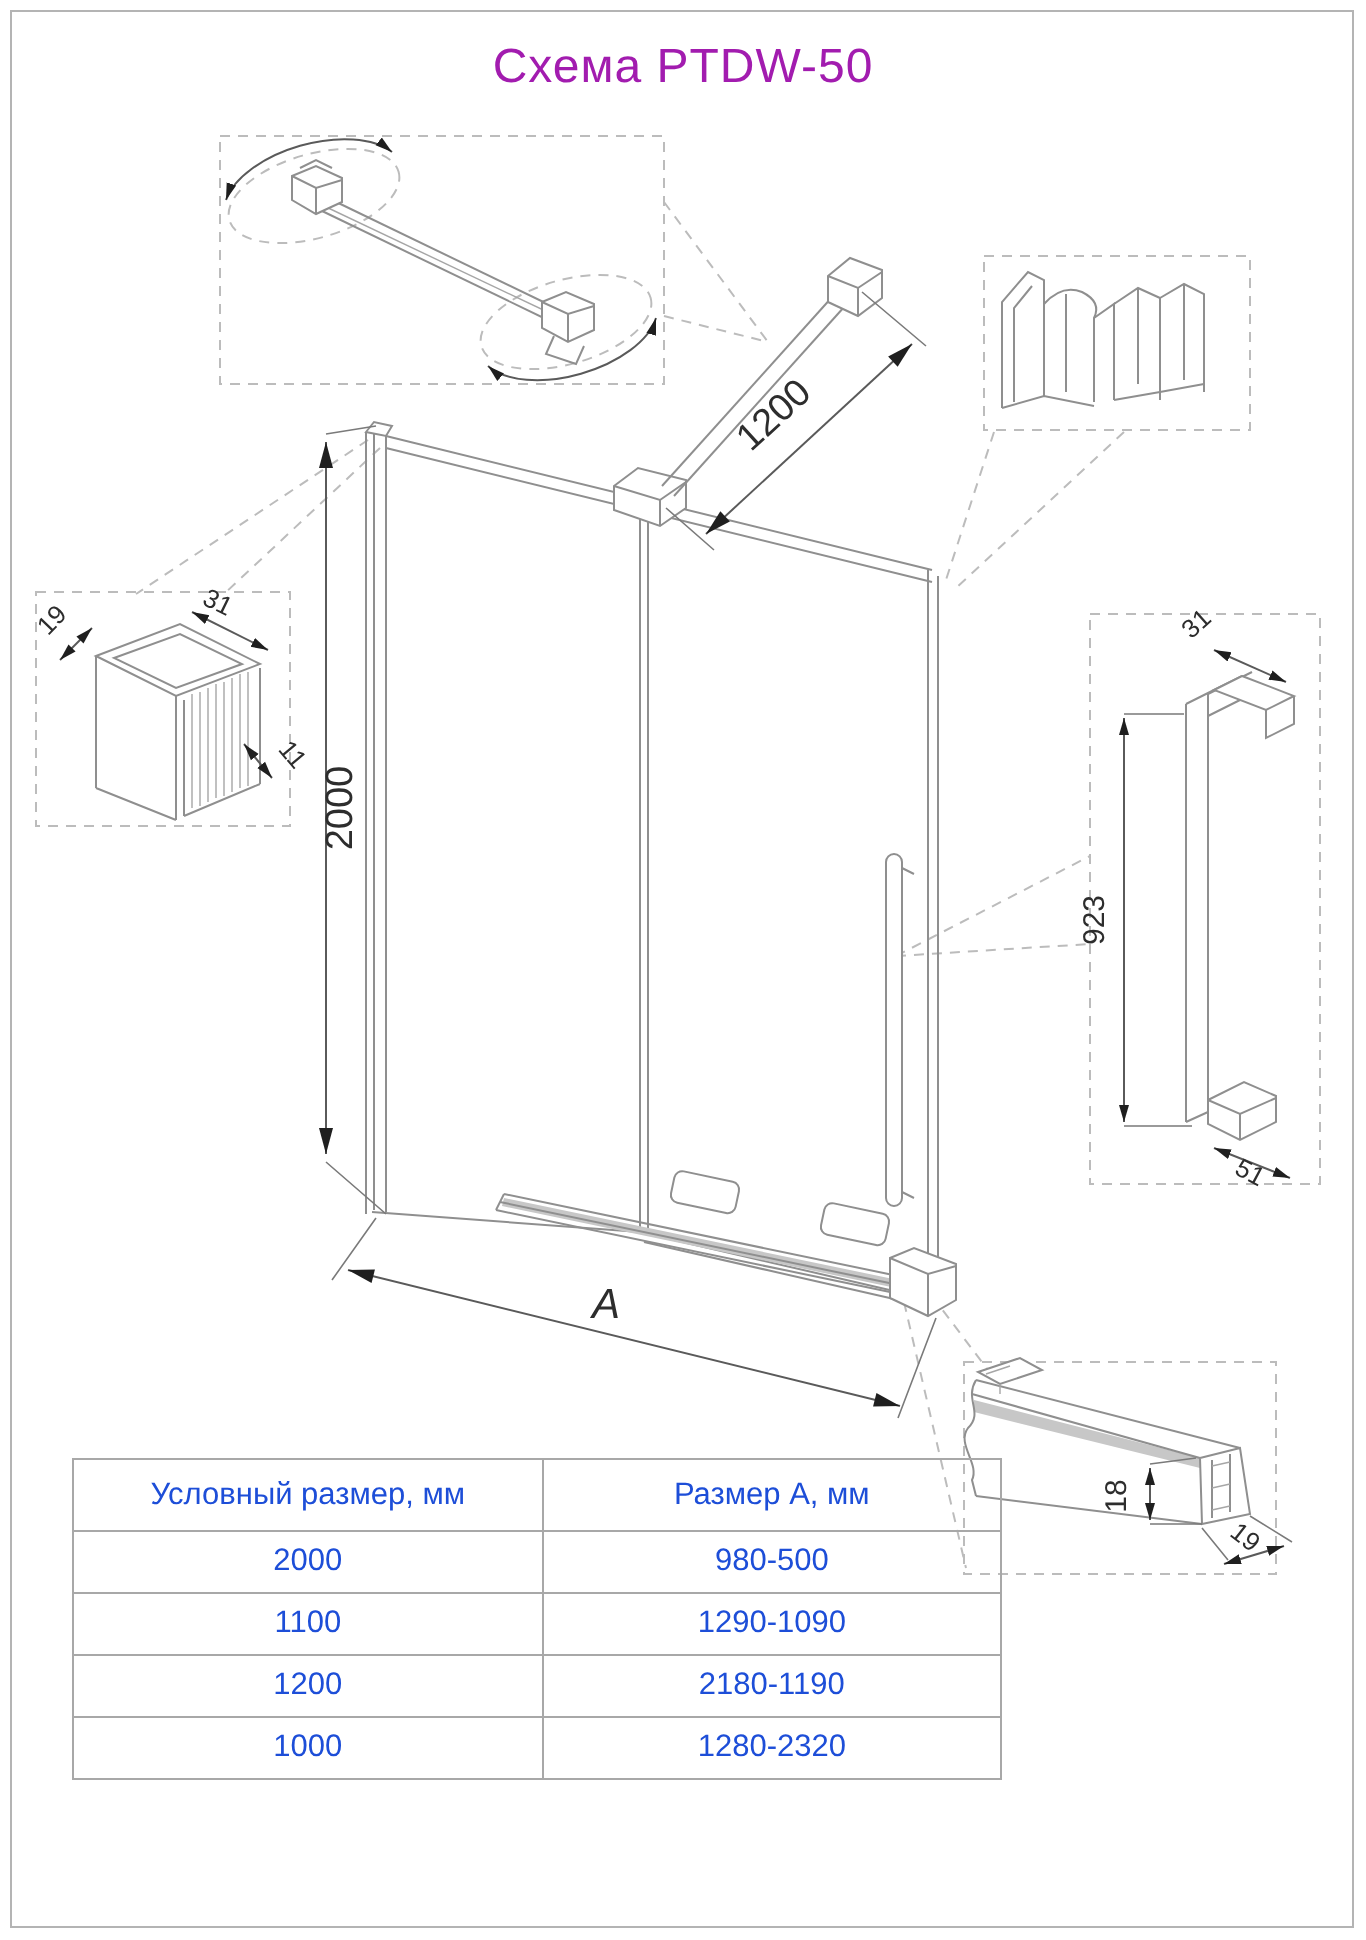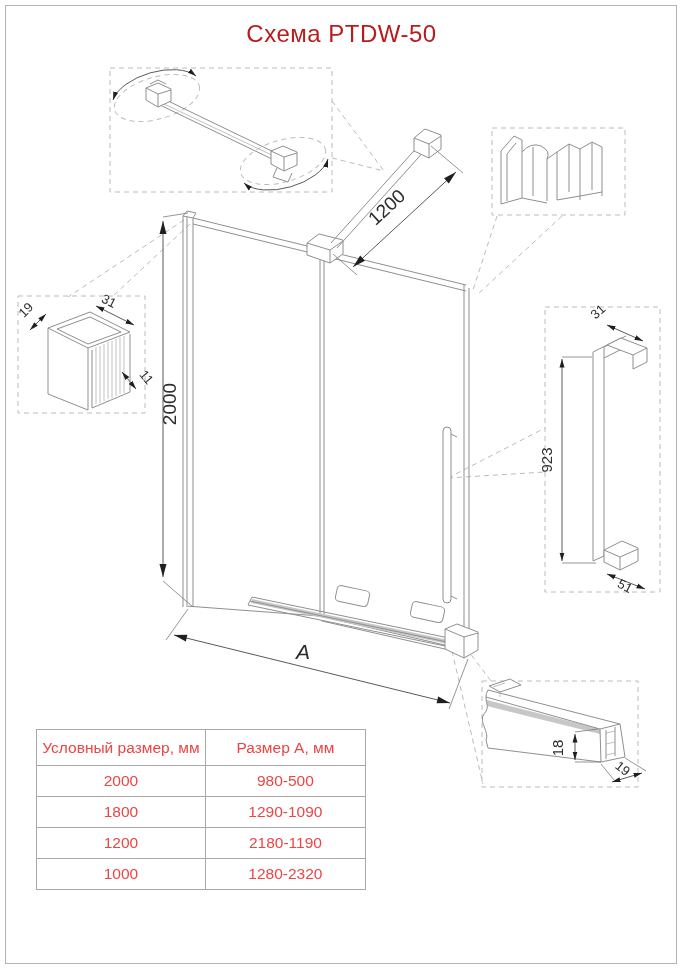--- a/index.html
+++ b/index.html
@@ -1,37 +1,37 @@
 <!DOCTYPE html>
 <html><head>
 <meta charset="utf-8">
 <style>
   html,body{margin:0;padding:0;background:#fff;}
   .page{position:relative;width:683px;height:970px;background:#fff;overflow:hidden;
         font-family:"Liberation Sans",sans-serif;}
   .frame{position:absolute;left:5px;top:5px;right:6px;bottom:6px;border:1px solid #b4b4b4;}
   .title{position:absolute;left:0;top:20px;width:100%;text-align:center;
-         font-size:24px;color:#b91c1c;letter-spacing:.5px;}
+         font-size:24px;color:#a21caf;letter-spacing:.5px;}
   svg{position:absolute;left:0;top:0;}
   
   .ln{stroke:#8f8f8f;stroke-width:1;fill:none;}
   .lnw{stroke:#8f8f8f;stroke-width:1;fill:#fff;}
   .thin{stroke:#a6a6a6;stroke-width:.7;fill:none;}
   .shade{fill:#c7c7c7;stroke:none;}
   .dash{stroke:#bcbcbc;stroke-width:1;stroke-dasharray:5 4;fill:none;}
   .dimln{stroke:#5a5a5a;stroke-width:1;fill:none;}
   .ext{stroke:#7a7a7a;stroke-width:.8;fill:none;}
   text.dim{fill:#2d2d2d;}
   .dim-lg{font-size:19px;}
   .dim-A{font-size:21px;font-style:italic;}
   .dim-md{font-size:15px;}
   .dim-sm{font-size:13px;}
   
   .size-table{position:absolute;left:36px;top:729px;}
-  table{border-collapse:collapse;width:330px;font-size:15.5px;color:#ef4444;}
+  table{border-collapse:collapse;width:465px;font-size:15.5px;color:#1d4ed8;}
   th,td{border:1px solid #a8a8a8;text-align:center;font-weight:400;padding:0;}
   th{height:35px;}
   td{height:30px;}
   col.c1{width:208px;} col.c2{width:203px;}
 </style>
 </head>
 <body>
 
 <div class="page">
   <div class="frame"></div>
@@ -244,21 +244,21 @@
           <th>Условный размер, мм</th>
           <th>Размер А, мм</th>
         </tr>
       </thead>
       <tbody>
         <tr>
           <td>2000</td>
           <td>980-500</td>
         </tr>
         <tr>
-          <td>1800</td>
+          <td>1100</td>
           <td>1290-1090</td>
         </tr>
         <tr>
           <td>1200</td>
           <td>2180-1190</td>
         </tr>
         <tr>
           <td>1000</td>
           <td>1280-2320</td>
         </tr>

